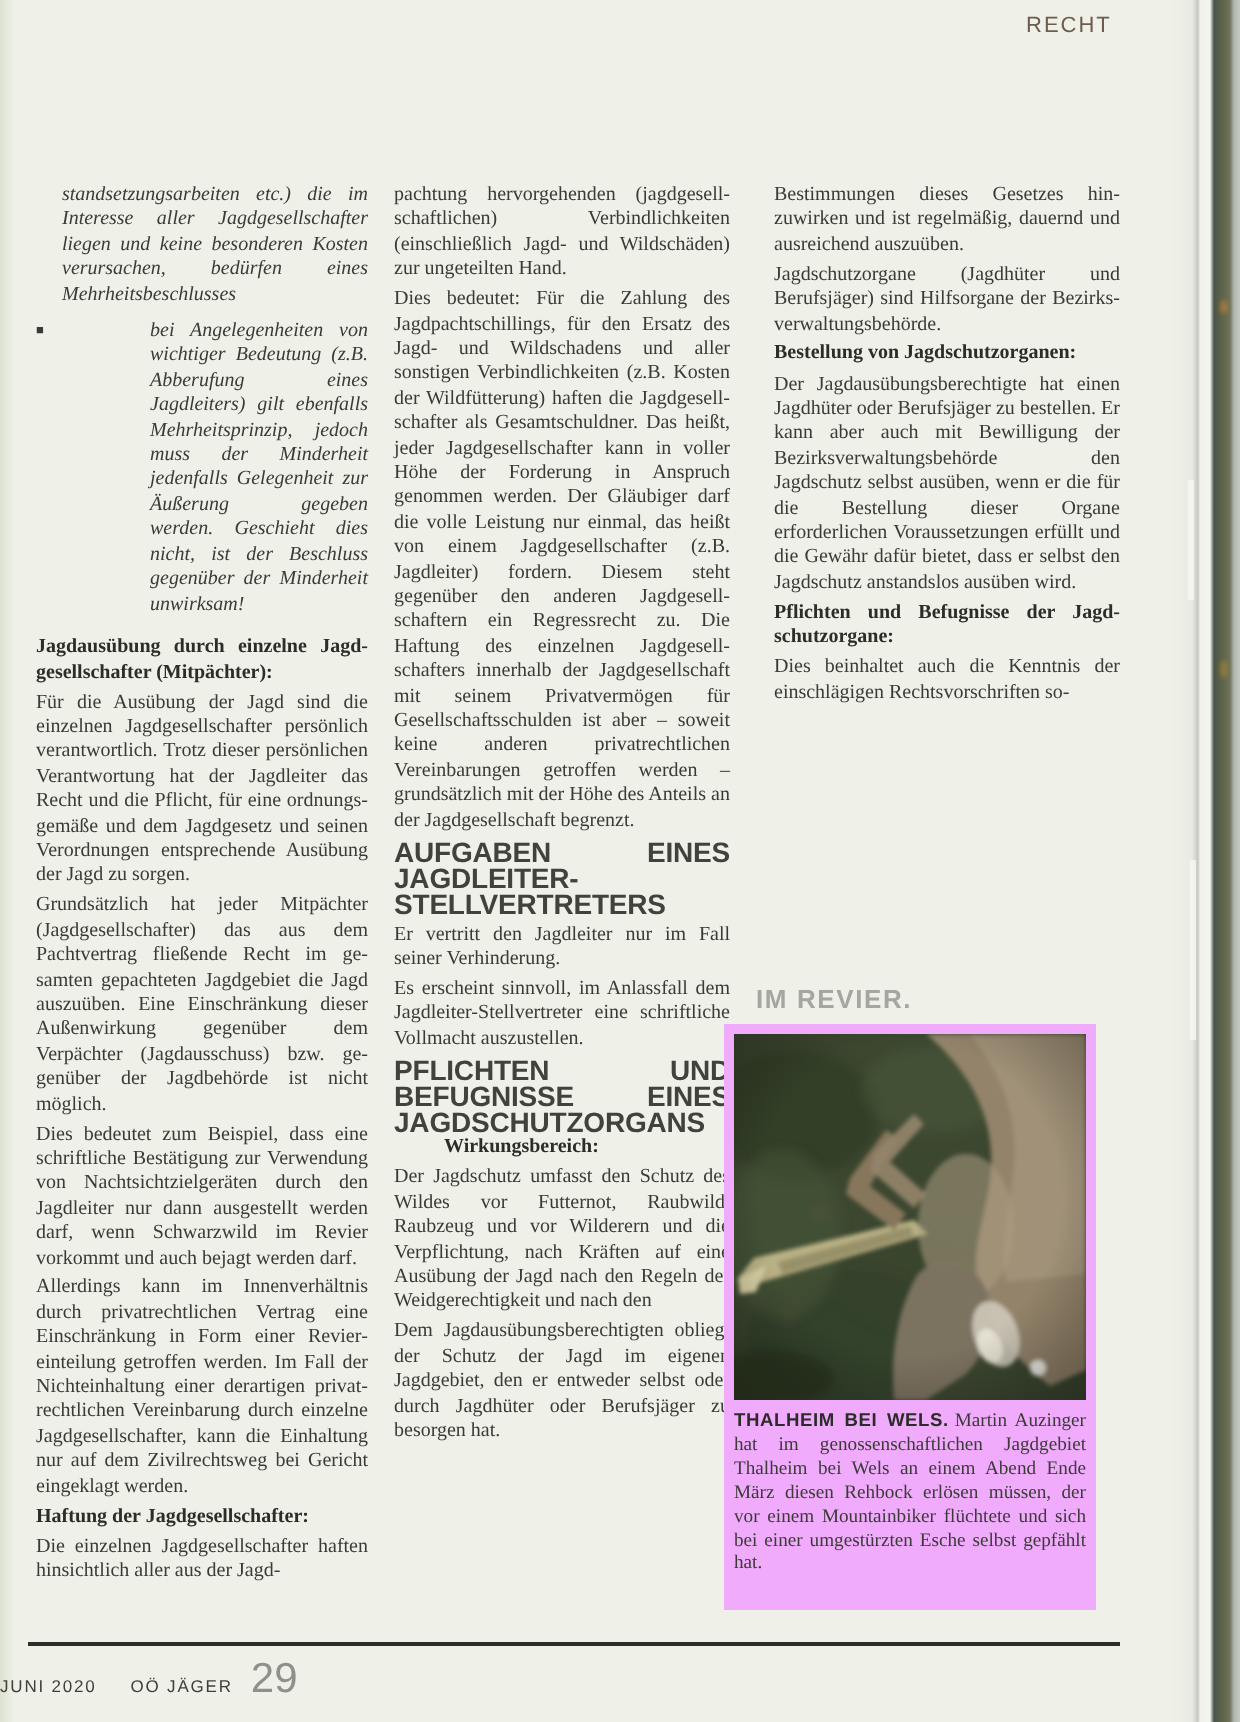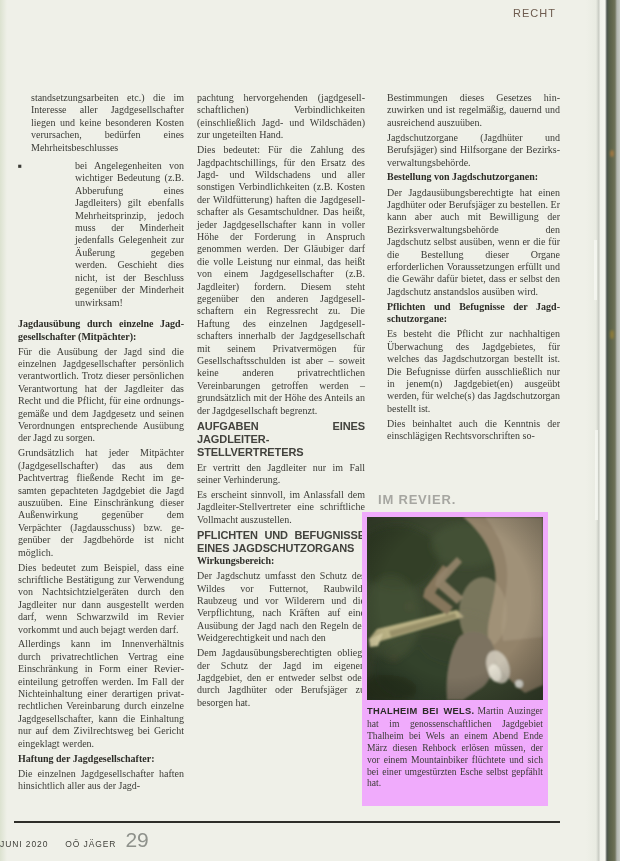--- a/index.html
+++ b/index.html
@@ -25,28 +25,28 @@
     color:#6d5b4e;}
 
   .col{position:absolute;top:92px;font-size:10px;line-height:12.4px;}
   .col1{left:18px;width:166px;}
   .col2{left:197px;width:168px;}
   .col3{left:387px;width:173px;}
 
   .col p{margin:0 0 0 0;text-align:justify;hyphens:auto;-webkit-hyphens:auto;}
   .col p + p{margin-top:2.5px;}
 
-  .bullet-item{display:flex;text-align:justify;}
+  .bullet-item{display:flex;text-align:justify;font-style:italic;}
   .bullet-item + .bullet-item{margin-top:6px;gap:44px;}
   .bullet-item .marker{flex:none;width:13px;font-size:6.5px;line-height:12.4px;color:#3b3b36;}
   .bullet-item .bi-text{flex:1;text-align:justify;hyphens:auto;-webkit-hyphens:auto;}
 
   .serif-h{font-weight:700;color:#2d2d28;margin:10px 0 2px;text-align:left;line-height:12.6px;}
   .serif-h.first{margin-top:9px;}
-  .sans-h{font-family:"Liberation Sans",sans-serif;font-weight:700;font-size:11px;
+  .sans-h{font-family:"Liberation Sans",sans-serif;font-weight:700;font-size:14px;
     line-height:13.2px;color:#42423d;letter-spacing:-0.1px;margin:14px 0 4px;text-align:left;}
 
   .revier-block{position:absolute;left:362px;top:492px;width:186px;}
   .revier-h{font-family:"Liberation Sans",sans-serif;font-weight:700;font-size:13px;
     letter-spacing:.8px;color:#a6a6a1;padding-left:16px;}
   .photo-box{margin-top:5px;background:#f0abfc;padding:5px 5px 7px;box-sizing:border-box;width:186px;}
   .photo{width:176px;height:183px;display:block;}
   .caption{margin-top:5px;font-size:9.6px;line-height:11.9px;text-align:justify;
     hyphens:auto;-webkit-hyphens:auto;color:#3b3b36;}
   .cap-lead{font-family:"Liberation Sans",sans-serif;font-weight:700;font-size:9.3px;
@@ -86,32 +86,31 @@
     <p>Die einzelnen Jagd­gesell­schafter haf­ten hinsichtlich aller aus der Jagd-</p>
   </div>
 
   <div class="col col2">
     <p>pachtung hervorgehenden (jagd­ge­sell­schaftlichen) Verbindlich­keiten (einschließlich Jagd- und Wildschä­den) zur ungeteilten Hand.</p>
     <p>Dies bedeutet: Für die Zahlung des Jagdpacht­schillings, für den Ersatz des Jagd- und Wildschadens und al­ler sonstigen Verbindlich­keiten (z.B. Kosten der Wild­fütterung) haften die Jagd­gesell­schafter als Gesamt­schuld­ner. Das heißt, jeder Jagd­gesell­schaf­ter kann in voller Höhe der Forderung in Anspruch genommen werden. Der Gläubiger darf die volle Leistung nur einmal, das heißt von einem Jagd­ge­sell­schafter (z.B. Jagdleiter) fordern. Diesem steht gegenüber den anderen Jagd­gesell­schaftern ein Regressrecht zu. Die Haftung des einzelnen Jagd­gesell­schafters innerhalb der Jagd­ge­sell­schaft mit seinem Privat­vermögen für Gesellschafts­schulden ist aber – so­weit keine anderen privat­rechtlichen Vereinbarungen getroffen werden – grundsätzlich mit der Höhe des An­teils an der Jagd­gesellschaft begrenzt.</p>
     <p class="sans-h">AUFGABEN EINES JAGDLEITER-STELLVERTRETERS</p>
     <p>Er vertritt den Jagdleiter nur im Fall seiner Verhinderung.</p>
     <p>Es erscheint sinnvoll, im Anlassfall dem Jagdleiter-Stellvertreter eine schriftliche Vollmacht auszustellen.</p>
     <p class="sans-h">PFLICHTEN UND BEFUGNISSE EINES JAGDSCHUTZORGANS</p>
-    <p class="serif-h" style="margin-top:0;">Wirkungsbereich:</p>
+    <p class="serif-h" style="margin-top:0;margin-left:25px;">Wirkungsbereich:</p>
     <p>Der Jagdschutz umfasst den Schutz des Wildes vor Futternot, Raubwild, Raubzeug und vor Wilderern und die Verpflichtung, nach Kräften auf eine Ausübung der Jagd nach den Regeln der Weid­gerechtigkeit und nach den</p>
     <p>Dem Jagd­ausübungs­berechtigten ob­liegt der Schutz der Jagd im eigenen Jagdgebiet, den er entweder selbst oder durch Jagdhüter oder Berufsjäger zu besorgen hat.</p>
   </div>
 
   <div class="col col3">
     <p>Bestimmungen dieses Gesetzes hin­zuwirken und ist regelmäßig, dauernd und ausreichend auszuüben.</p>
     <p>Jagdschutz­organe (Jagdhüter und Berufsjäger) sind Hilfsorgane der Be­zirks­verwaltungs­behörde.</p>
     <p class="serif-h">Bestellung von Jagdschutz­organen:</p>
     <p>Der Jagd­ausübungs­berechtigte hat ei­nen Jagdhüter oder Berufsjäger zu be­stellen. Er kann aber auch mit Bewil­ligung der Bezirks­verwaltungs­behörde den Jagdschutz selbst ausüben, wenn er die für die Bestellung dieser Organe erforderlichen Voraus­setzungen erfüllt und die Gewähr dafür bietet, dass er selbst den Jagdschutz anstandslos ausüben wird.</p>
     <p class="serif-h">Pflichten und Befugnisse der Jagd­schutzorgane:</p>
-    <p>Es besteht die Pflicht zur nachhaltigen Überwachung des Jagdgebietes, für welches das Jagdschutz­organ bestellt ist. Die Befugnisse dürfen ausschließ­lich nur in jenem(n) Jagdgebiet(en) ausgeübt werden, für welche(s) das Jagdschutz­organ bestellt ist.</p>
     <p>Dies beinhaltet auch die Kenntnis der einschlägigen Rechts­vorschriften so-</p>
   </div>
 
   <div class="revier-block">
     <div class="revier-h">IM REVIER.</div>
     <div class="photo-box">
       <svg class="photo" viewBox="0 0 176 183" preserveAspectRatio="none" xmlns="http://www.w3.org/2000/svg">
         <defs>
           <radialGradient id="vig" cx="50%" cy="45%" r="78%">
             <stop offset="55%" stop-color="rgba(0,0,0,0)"></stop>

